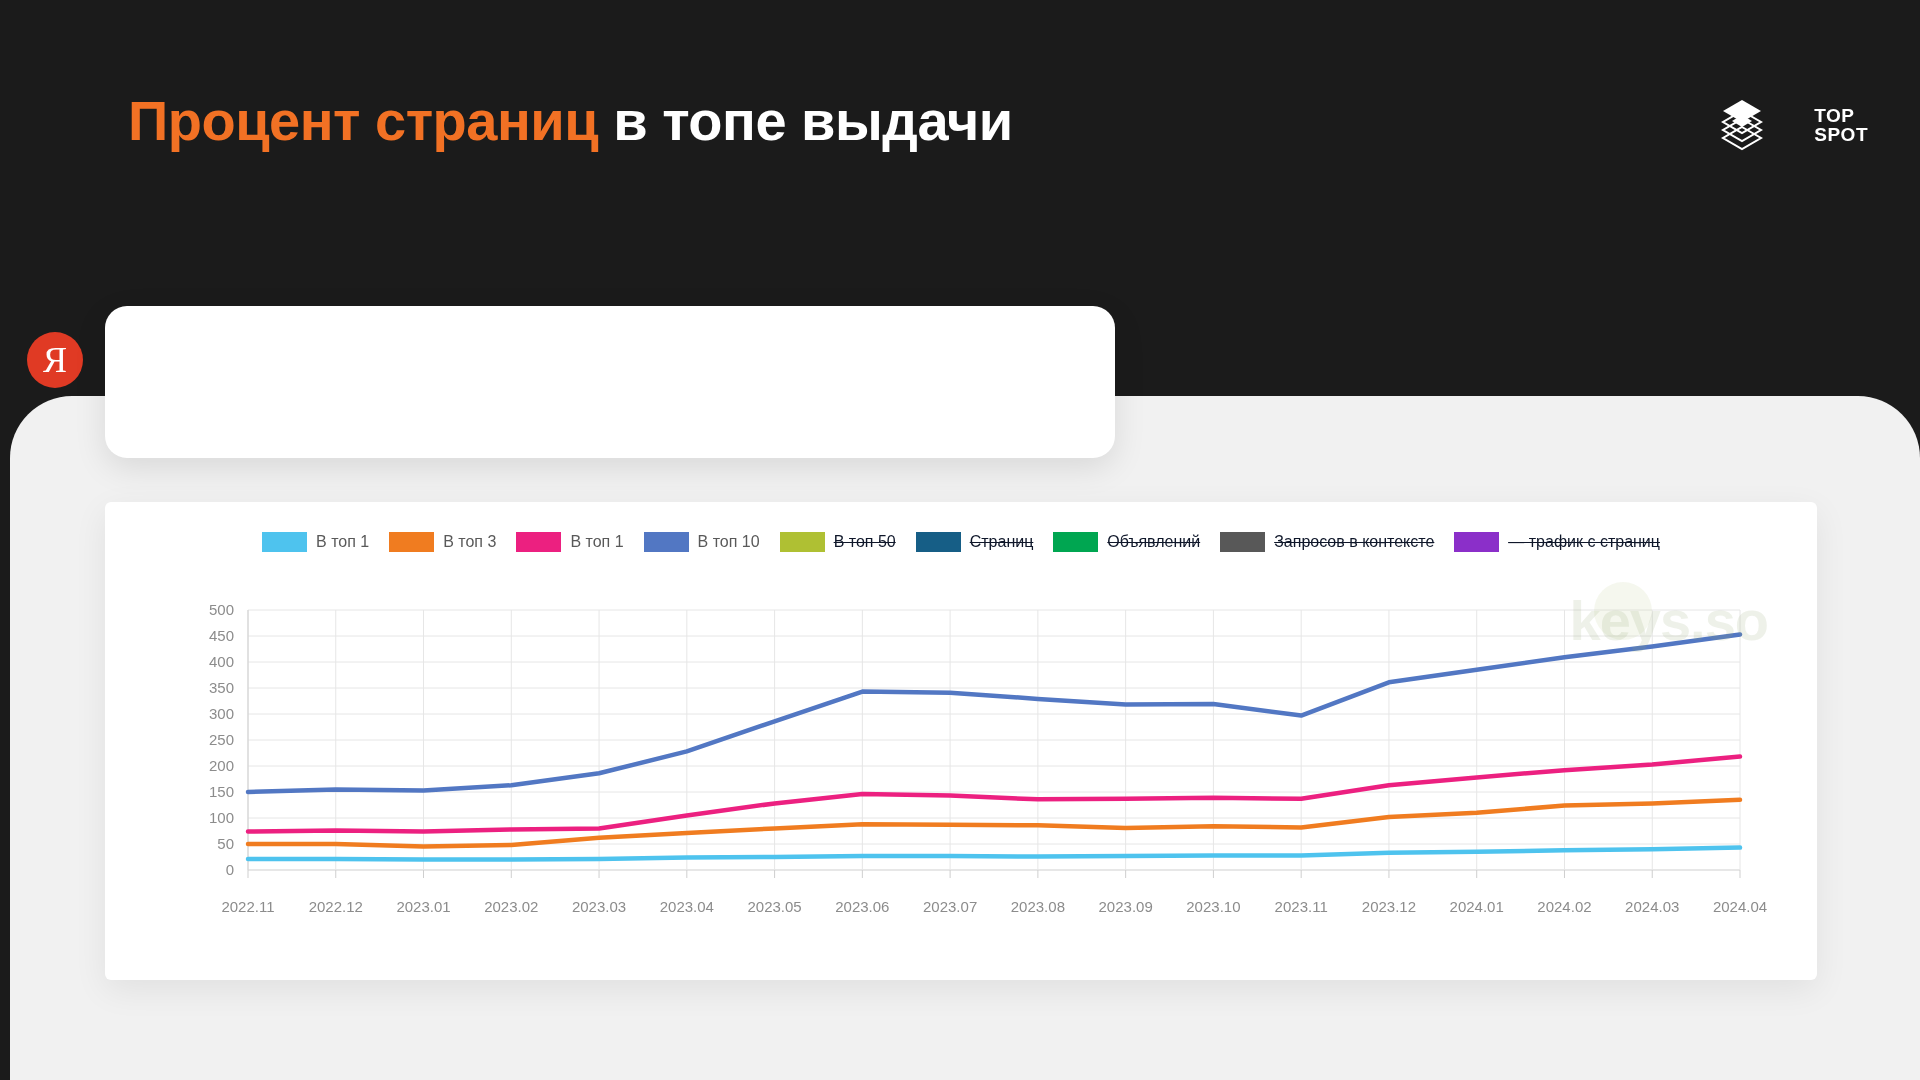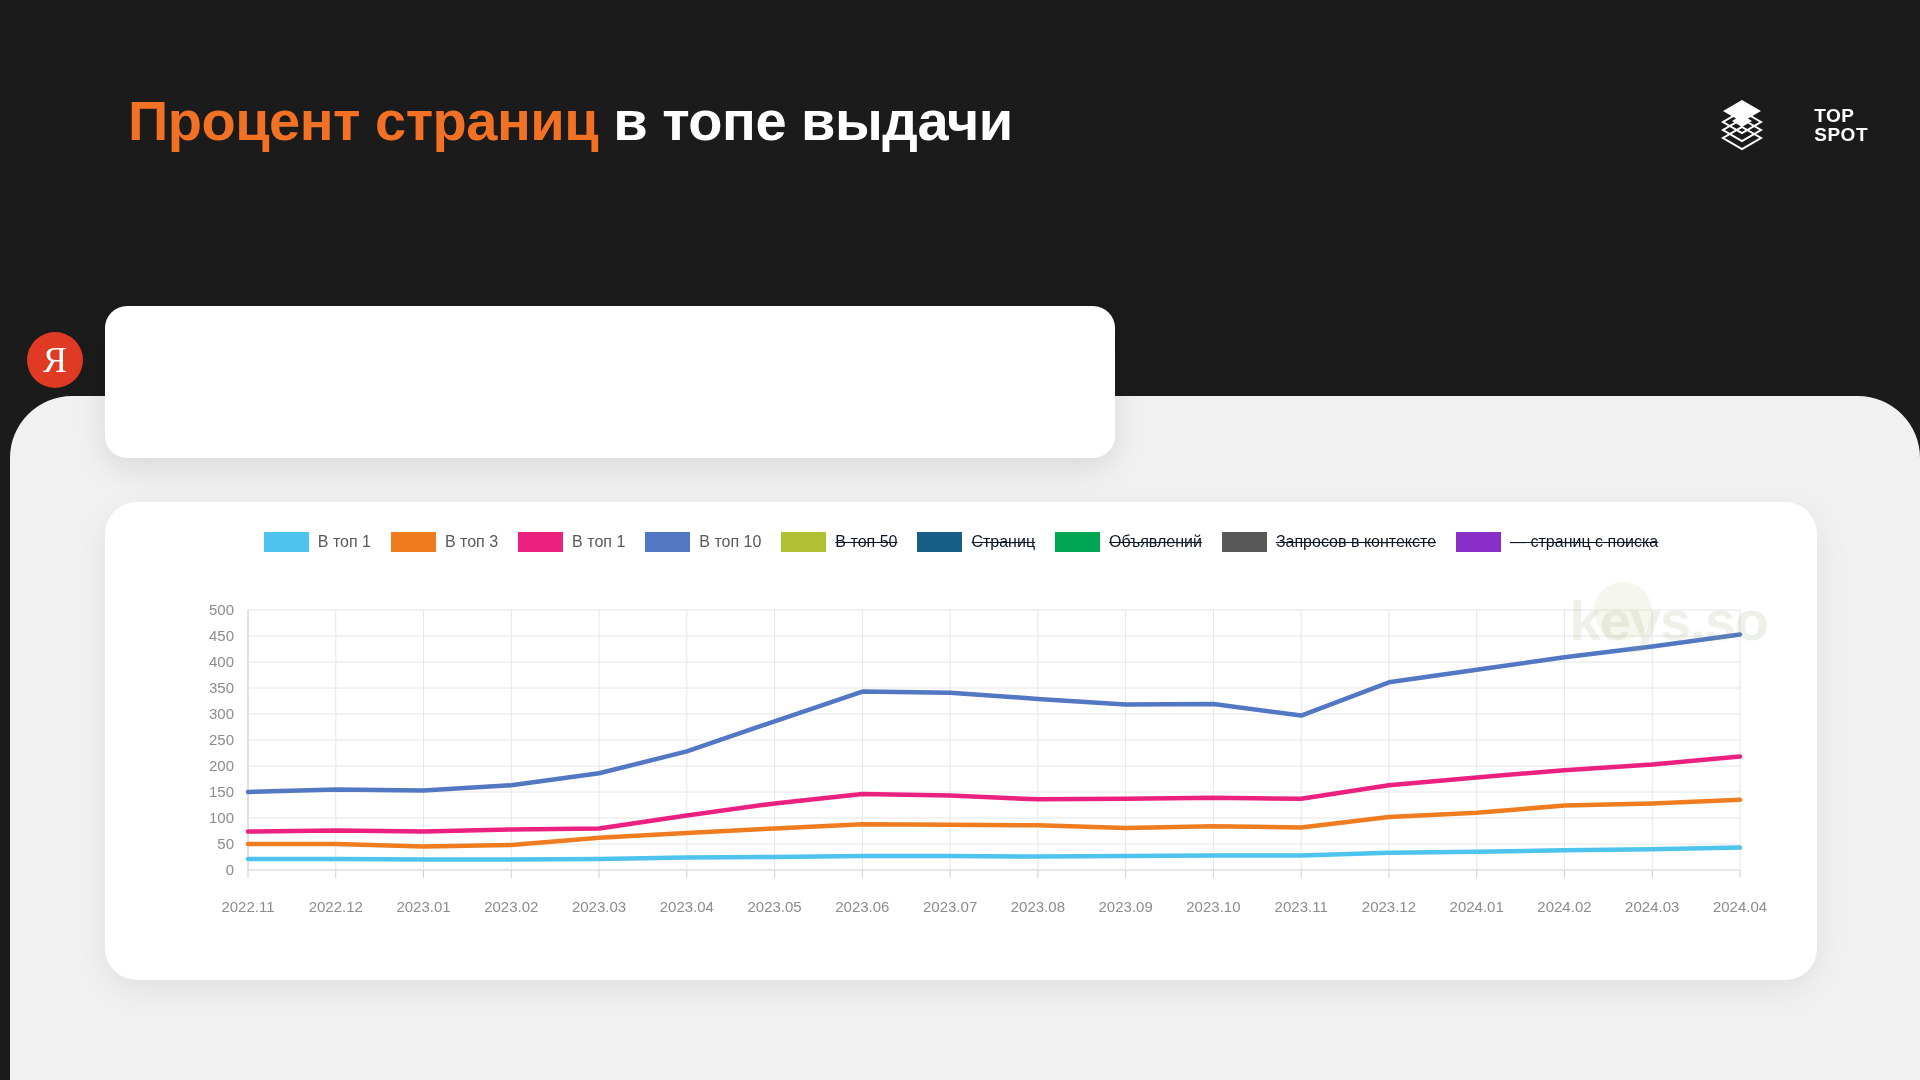--- a/index.html
+++ b/index.html
@@ -116,21 +116,21 @@
     height:4px; background:#111;
     border-radius:2px;
   }
 
   
   #chart-card {
     position:absolute;
     left:105px; top:502px;
     width:1712px; height:478px;
     background:#FFFFFF;
-    border-radius:32px;
+    border-radius:6px;
     box-shadow:0 10px 34px rgba(0,0,0,.07);
     z-index:4;
   }
 
   
   #legend {
     position:absolute;
     left:0; right:0; top:30px;
     display:flex; flex-wrap:wrap;
     justify-content:center;
@@ -265,21 +265,21 @@
       <div class="legend-item off">
         <span class="legend-swatch" style="background: rgb(0, 166, 81);"></span>
         <span class="legend-label">Объявлений</span>
       </div>
       <div class="legend-item off">
         <span class="legend-swatch" style="background: rgb(88, 88, 88);"></span>
         <span class="legend-label">Запросов в контексте</span>
       </div>
       <div class="legend-item off">
         <span class="legend-swatch" style="background: rgb(139, 47, 201);"></span>
-        <span class="legend-label">— страниц с поиска</span>
+        <span class="legend-label">— трафик с страниц</span>
       </div>
     </div>
 
   <div id="plot-wrap">
     <svg id="plot-svg" viewBox="0 0 1712 378" preserveAspectRatio="none">
       <g id="grid-group">
           <line x1="143" y1="268" x2="1635" y2="268" class="axisline"></line>
           <line x1="143" y1="242" x2="1635" y2="242" class="gridline"></line>
           <line x1="143" y1="216" x2="1635" y2="216" class="gridline"></line>
           <line x1="143" y1="190" x2="1635" y2="190" class="gridline"></line>

